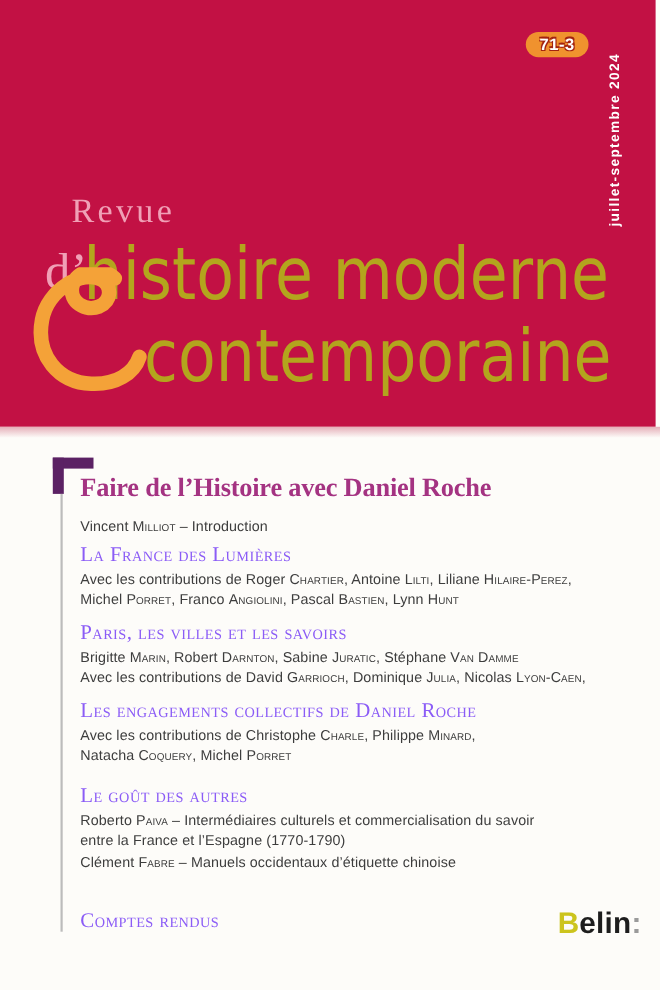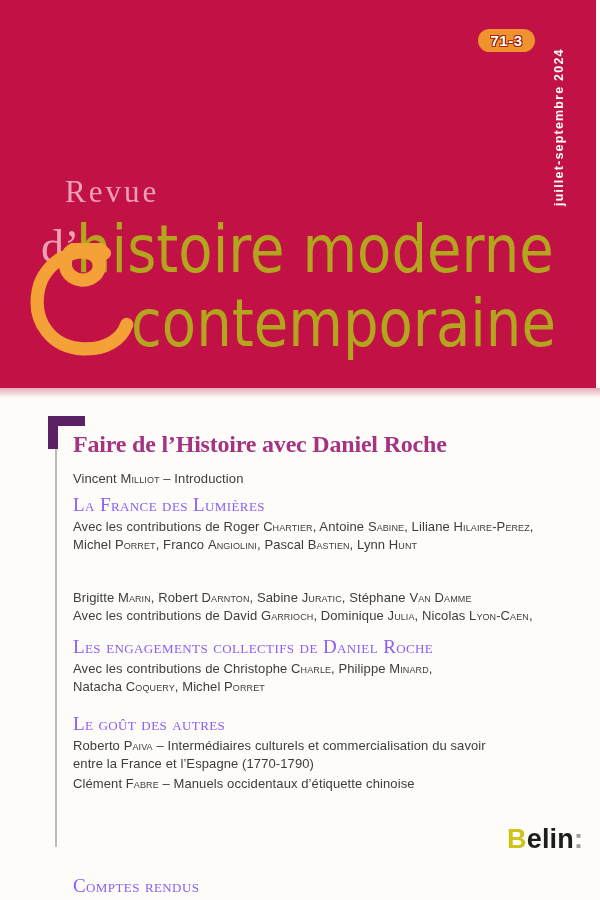--- a/index.html
+++ b/index.html
@@ -35,21 +35,21 @@
   .bracket-v{position:absolute;left:48px;top:416px;width:10px;height:33px;background:#5b2164;}
   .toc-rule{position:absolute;left:55px;top:449px;width:2px;height:398px;background:#bcbcbc;}
 
   .abs{position:absolute;left:73px;}
   .toc-title{top:430px;font-family:"Liberation Serif",serif;font-weight:bold;font-size:24px;
              letter-spacing:-.2px;color:#a43382;line-height:1.2;}
   .toc-intro{top:470px;}
   .sec-h{font-family:"Liberation Serif",serif;font-variant:small-caps;font-weight:400;
          font-size:19px;letter-spacing:.4px;color:#8b5cf6;line-height:1.2;}
   #h-lumieres{top:494px;} #h-paris{top:565px;} #h-engagements{top:636px;}
-  #h-gout{top:713px;} #h-comptes{top:827px;margin-top:48px;}
+  #h-gout{top:713px;} #h-comptes{top:827px;}
   .body-txt{font-size:13px;line-height:17.5px;color:#3d3d3d;letter-spacing:.1px;}
   #p-lumieres{top:518px;} #p-paris{top:589px;} #p-engagements{top:660px;}
   #p-paiva{top:737px;} #p-fabre{top:775px;}
   .sc{font-variant:small-caps;}
   .sup{vertical-align:super;font-size:.62em;}
 
   .publisher{position:absolute;left:507px;top:826px;font-size:27px;font-weight:600;
              letter-spacing:.2px;line-height:1;}
   .pub-b{color:#ccc41d;} .pub-elin{color:#1d1d1d;} .pub-colon{color:#9a9a9a;}
 </style>
@@ -78,24 +78,25 @@
 
   <div class="bracket-h"></div>
   <div class="bracket-v"></div>
   <div class="toc-rule"></div>
 
   <div class="abs toc-title">Faire de l’Histoire avec Daniel Roche</div>
   <div class="abs toc-intro body-txt"><span>Vincent </span><span class="sc">Milliot</span><span> – Introduction</span></div>
 
   <div class="abs sec-h" id="h-lumieres">La France des Lumières</div>
   <div class="abs body-txt" id="p-lumieres">
-    <div><span>Avec les contributions de Roger </span><span class="sc">Chartier</span><span>, Antoine </span><span class="sc">Sabine</span><span>, Liliane </span><span class="sc">Hilaire-Perez</span><span>,</span></div>
+    <div><span>Avec les contributions de Roger </span><span class="sc">Chartier</span><span>, Antoine </span><span class="sc">Lilti</span><span>, Liliane </span><span class="sc">Hilaire-Perez</span><span>,</span></div>
     <div><span>Michel </span><span class="sc">Porret</span><span>, Franco </span><span class="sc">Angiolini</span><span>, Pascal </span><span class="sc">Bastien</span><span>, Lynn </span><span class="sc">Hunt</span></div>
   </div>
 
+  <div class="abs sec-h" id="h-paris">Paris, les villes et les savoirs</div>
   <div class="abs body-txt" id="p-paris">
     <div><span>Brigitte </span><span class="sc">Marin</span><span>, Robert </span><span class="sc">Darnton</span><span>, Sabine </span><span class="sc">Juratic</span><span>, Stéphane </span><span class="sc">Van Damme</span></div>
     <div><span>Avec les contributions de David </span><span class="sc">Garrioch</span><span>, Dominique </span><span class="sc">Julia</span><span>, Nicolas </span><span class="sc">Lyon-Caen</span><span>,</span></div>
   </div>
 
   <div class="abs sec-h" id="h-engagements">Les engagements collectifs de Daniel Roche</div>
   <div class="abs body-txt" id="p-engagements">
     <div><span>Avec les contributions de Christophe </span><span class="sc">Charle</span><span>, Philippe </span><span class="sc">Minard</span><span>,</span></div>
     <div><span>Natacha </span><span class="sc">Coquery</span><span>, Michel </span><span class="sc">Porret</span></div>
   </div>

